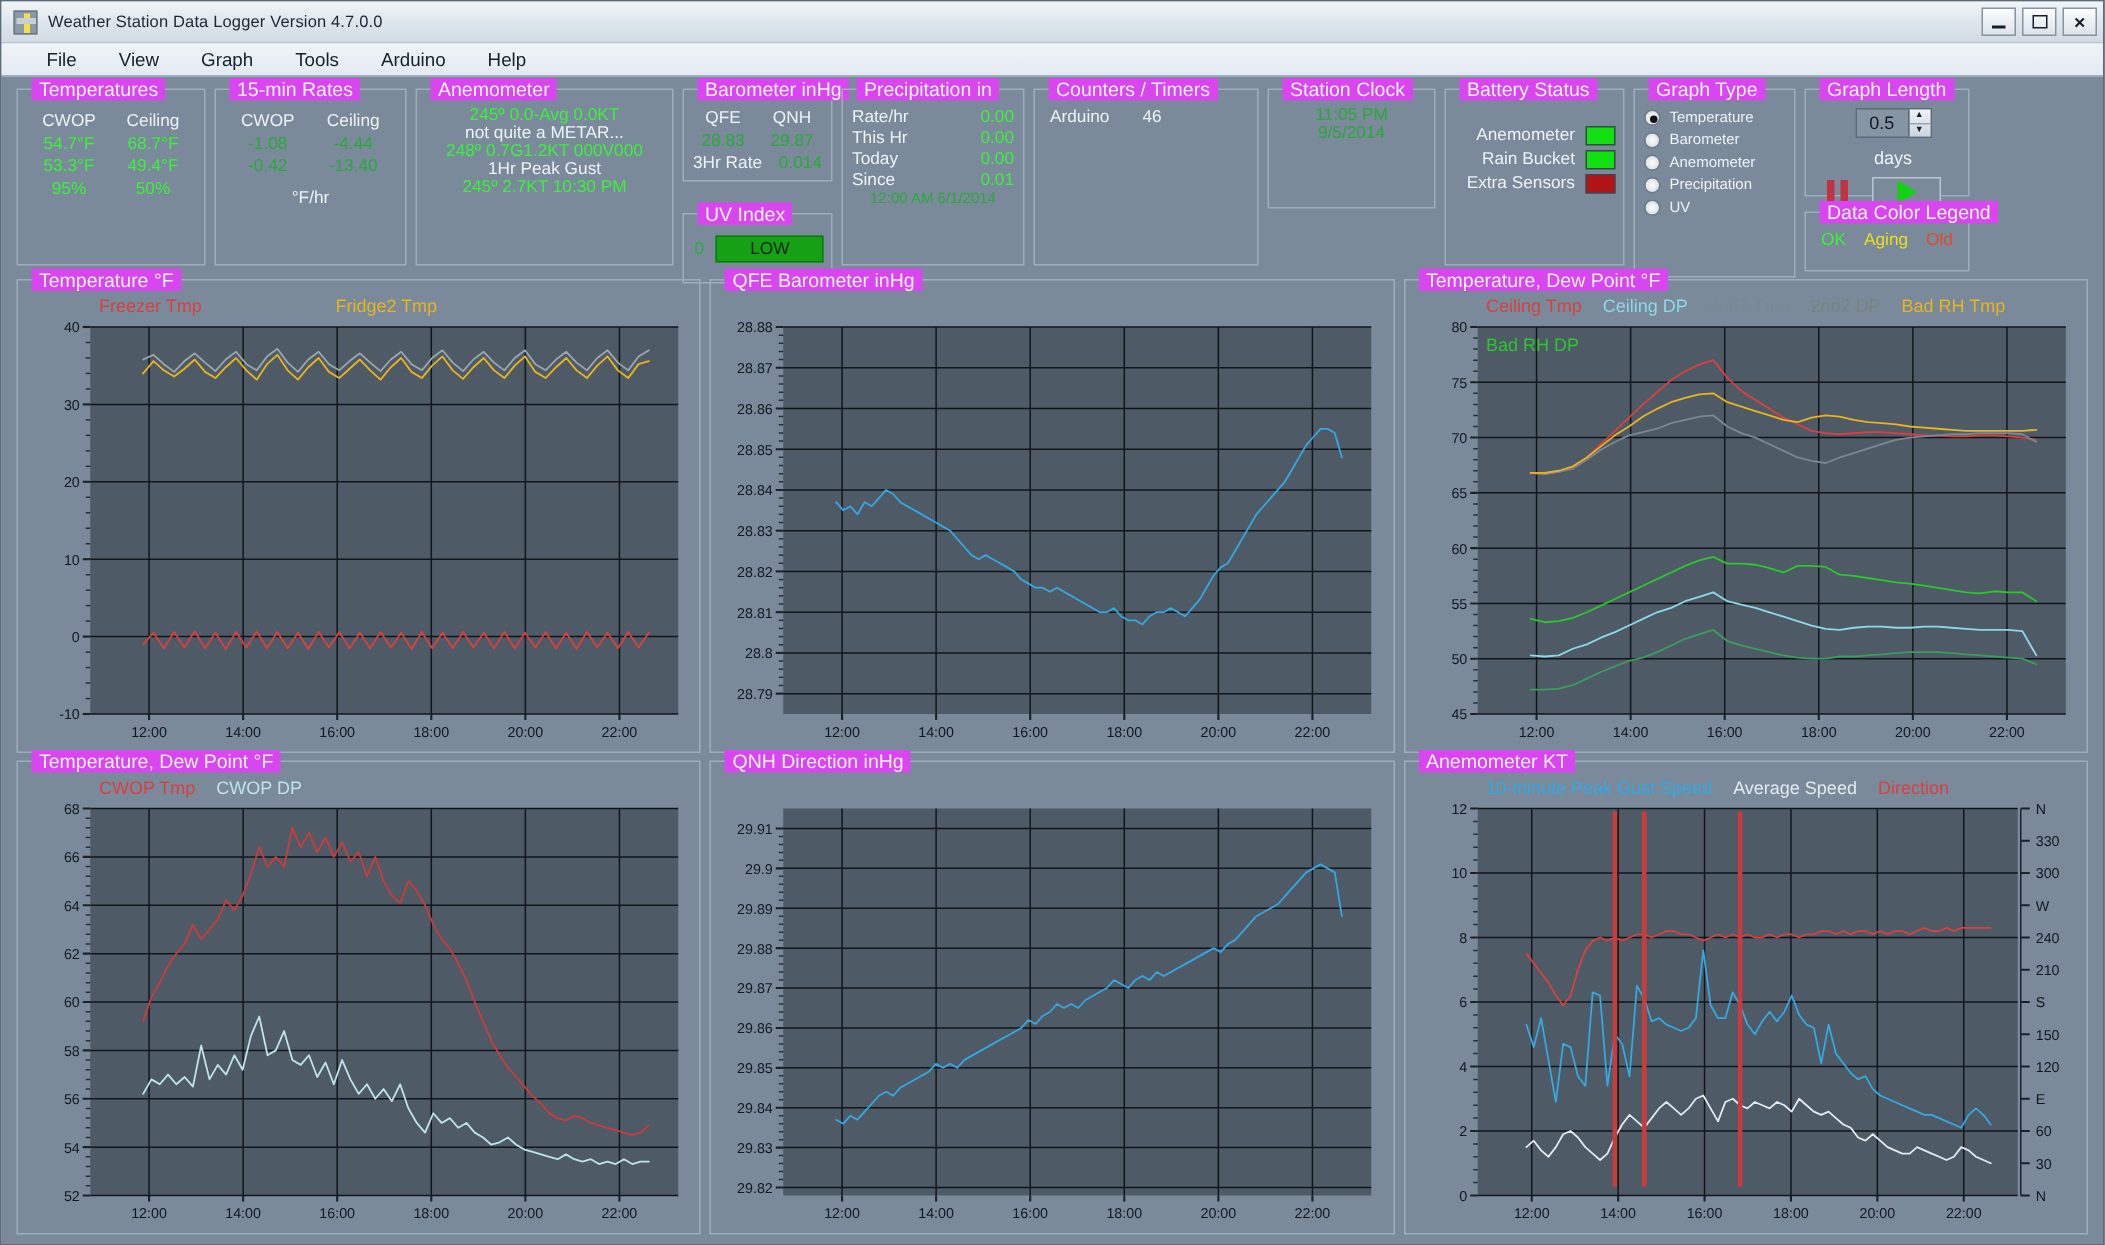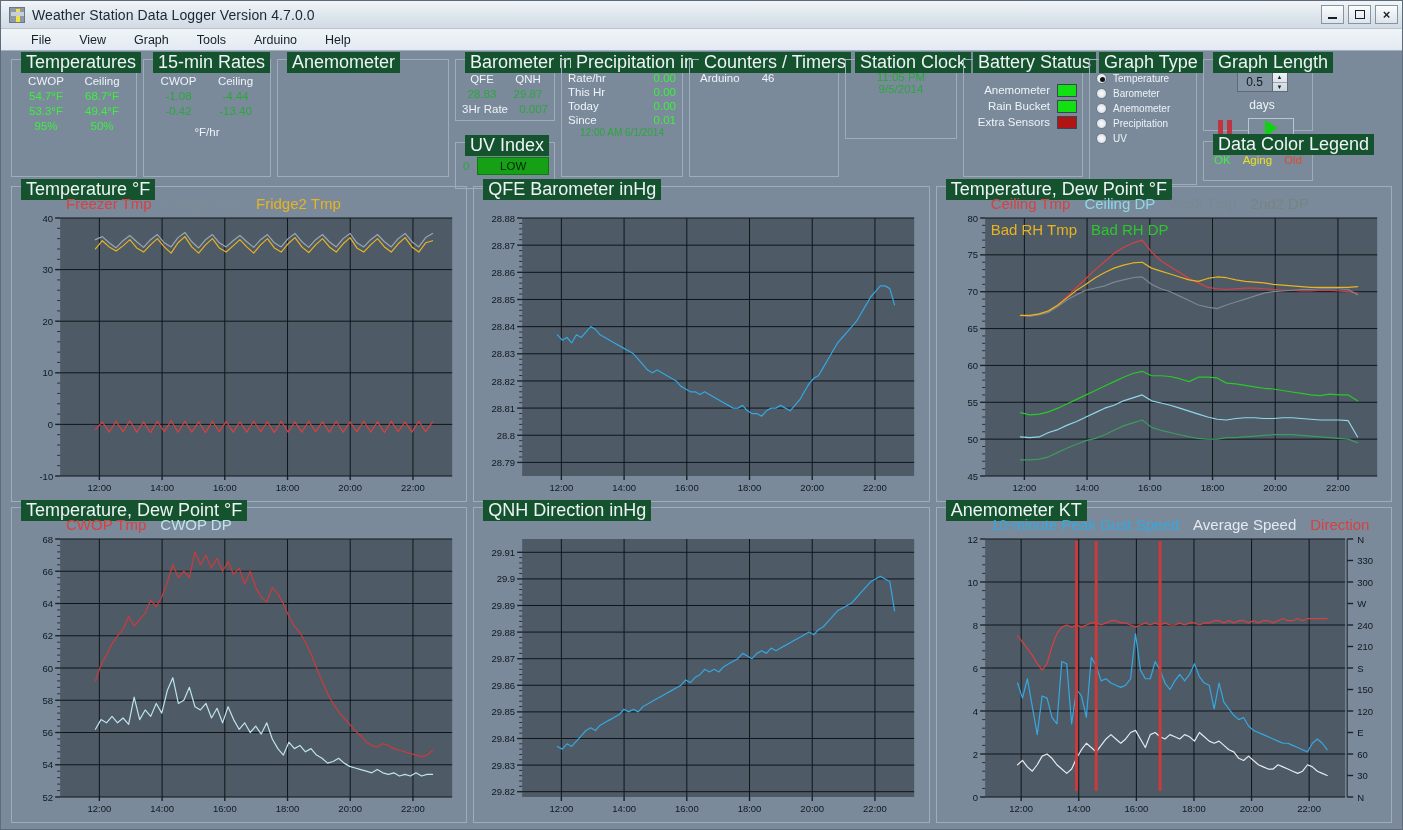--- a/index.html
+++ b/index.html
@@ -25,21 +25,21 @@
     display:flex; align-items:center;
     border-bottom:1px solid #b9c4cf;
     padding:0 4px 0 8px;
   }
   .app-icon {
     width:16px; height:16px; margin-right:7px; position:relative;
     background:#8d9aa6; border:1px solid #6a7784;
   }
   .app-icon:before{content:"";position:absolute;left:6px;top:1px;width:4px;height:13px;background:#f2e14a;}
   .app-icon:after{content:"";position:absolute;left:1px;top:4px;width:13px;height:4px;background:#c9cfd4;}
-  .title-text { font-size:14px; color:#1b2733; flex:1; letter-spacing:.1px; }
+  .title-text { font-size:11px; color:#1b2733; flex:1; letter-spacing:.1px; }
   .win-btns { display:flex; gap:4px; }
   .win-btn {
     width:23px; height:19px;
     background:linear-gradient(#fbfcfd,#dde4ea);
     border:1px solid #8795a3;
     display:flex; align-items:center; justify-content:center;
     font-size:12px; color:#16202a; line-height:1;
   }
   .win-btn.close { font-size:13px; font-weight:bold; }
   .win-btn .glyph-min{ display:block;width:9px;height:2px;background:#16202a;margin-top:7px;}
@@ -58,22 +58,22 @@
     flex:1; background:#7a8a9b;
     padding:8px 10px 6px 10px;
     display:flex; flex-direction:column; gap:5px;
     position:relative;
   }
 
   
   .gb { position:relative; border:1px solid #9eadbb; border-top-color:#9eadbb; }
   .gb > .gb-title {
     position:absolute; top:-8px; left:9px;
-    background:#14532d; padding:0 5px;
-    font-size:18px; color:#eef3f7; white-space:nowrap;
+    background:#d946ef; padding:0 5px;
+    font-size:13px; color:#eef3f7; white-space:nowrap;
   }
 
   
   .topstrip { display:flex; gap:6px; align-items:flex-start; height:122px; }
   .val { color:#3cf03c; }
   .val.dim { color:#2aa83a; }
   .lbl { color:#eef3f7; }
 
   .panel-temps { width:126px; height:118px; }
   .panel-rates { width:128px; height:118px; }
@@ -132,21 +132,21 @@
 
   .legend-row { display:flex; justify-content:space-around; font-size:11.5px; padding:12px 4px 0 4px; }
   .lg-ok { color:#3cf03c; } .lg-aging { color:#e8e020; } .lg-old { color:#e04a2a; }
 
   
   .chartrow { display:flex; gap:6px; flex:1; }
   .chartbox { flex:1; position:relative; }
   .plotwrap { position:absolute; inset:9px 6px 5px 6px; }
   .chart-legend {
     position:absolute; left:48px; top:2px; right:4px;
-    display:flex; flex-wrap:wrap; gap:14px; font-size:15px; line-height:12px;
+    display:flex; flex-wrap:wrap; gap:14px; font-size:12px; line-height:12px;
     pointer-events:none;
   }
   .plot { position:absolute; left:0; right:0; top:0; bottom:0; }
   .plot svg { display:block; width:100%; height:100%; }
   .chart-title-row { font-size:12.5px; }
 </style>
 </head>
 <body>
 
 <div class="window">
@@ -200,34 +200,41 @@
           <div class="val dim">-1.08</div>
           <div class="val dim">-4.44</div>
           <div class="val dim">-0.42</div>
           <div class="val dim">-13.40</div>
         </div>
         <div class="centerline lbl" style="margin-top:4px;">°F/hr</div>
       </div>
 
       <div class="gb panel-anem">
         <span class="gb-title">Anemometer</span>
+        <div style="padding:11px 4px 0 4px;">
+          <div class="centerline val">245º 0.0-Avg 0.0KT</div>
+          <div class="centerline lbl">not quite a METAR...</div>
+          <div class="centerline val">248º 0.7G1.2KT 000V000</div>
+          <div class="centerline lbl">1Hr Peak Gust</div>
+          <div class="centerline val">245º 2.7KT  10:30 PM</div>
+        </div>
       </div>
 
       <div class="panel-baro-wrap">
         <div class="gb panel-baro">
           <span class="gb-title">Barometer inHg</span>
           <div class="grid2" style="padding:11px 3px 0 3px;">
             <div class="lbl">QFE</div>
             <div class="lbl">QNH</div>
             <div class="val dim">28.83</div>
             <div class="val dim">29.87</div>
           </div>
           <div class="kv" style="margin-top:1px;">
             <span class="lbl">3Hr Rate</span>
-            <span class="val dim">0.007</span>
+            <span class="val dim">0.014</span>
           </div>
         </div>
         <div class="gb panel-uv">
           <span class="gb-title">UV Index</span>
           <div style="display:flex;align-items:center;gap:8px;padding:14px 5px 0 7px;">
             <span class="val dim" style="font-size:11.5px;">0</span>
             <span style="flex:1;background:#16a016;color:#06240a;font-size:11.5px;text-align:center;padding:2px 0;border:1px solid #0d7a0d;">LOW</span>
           </div>
         </div>
       </div>

